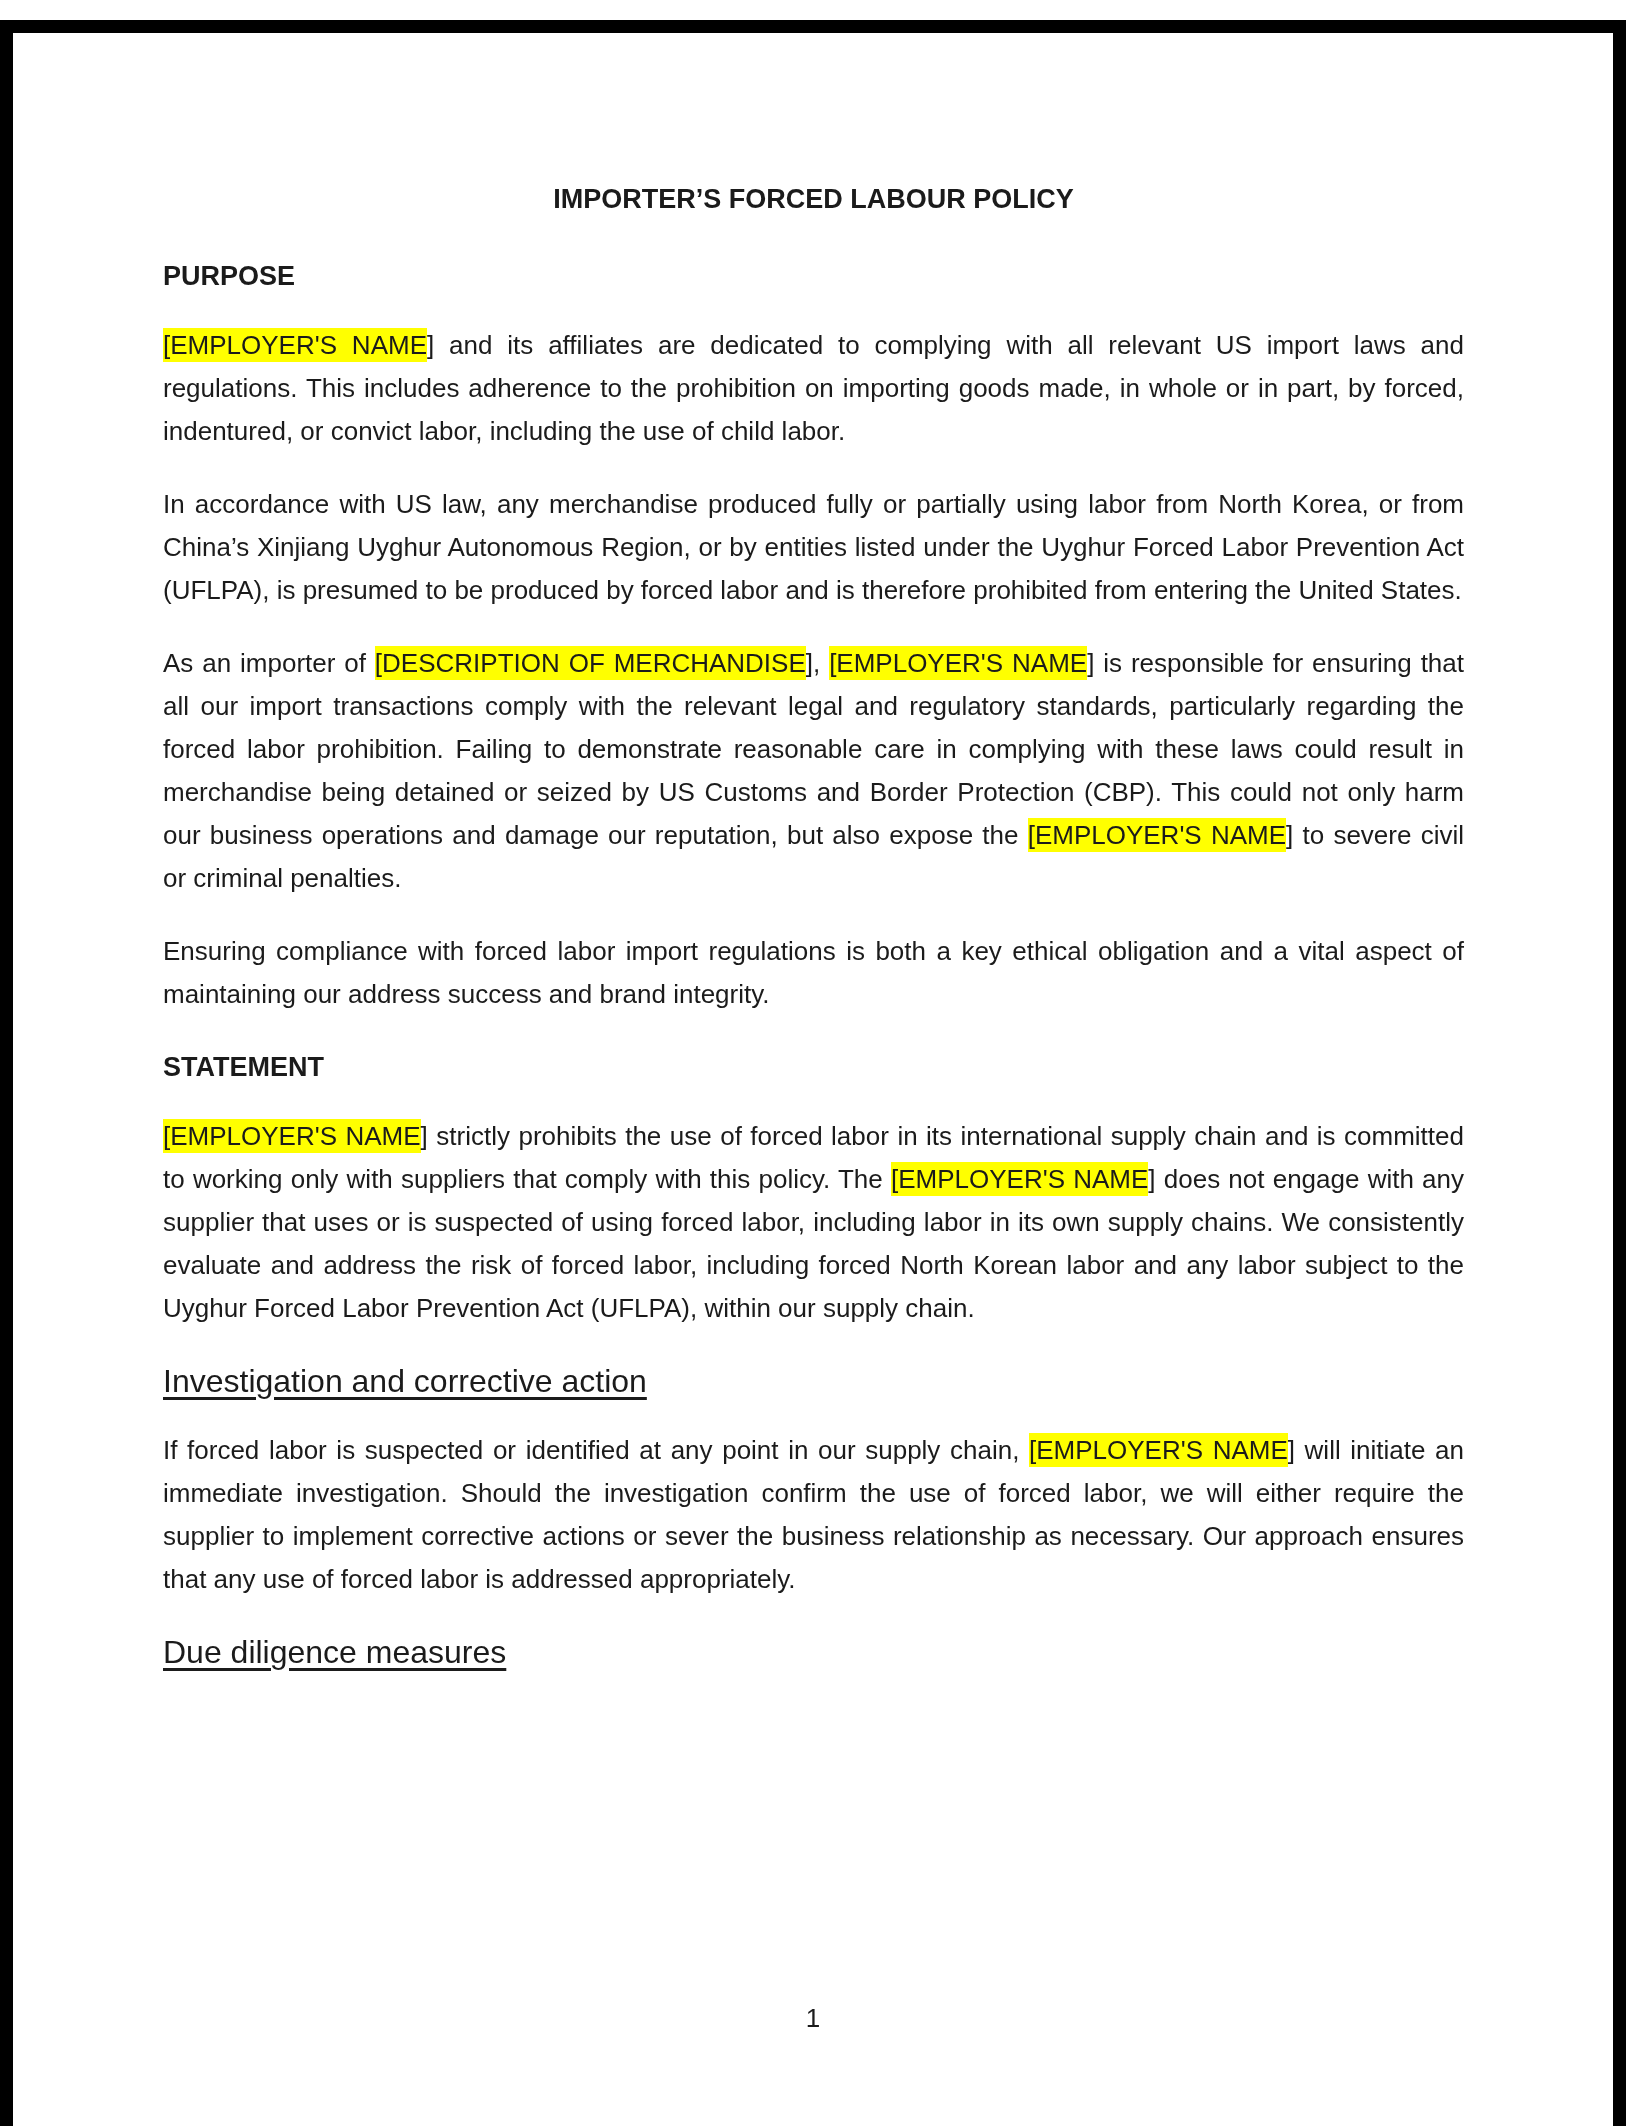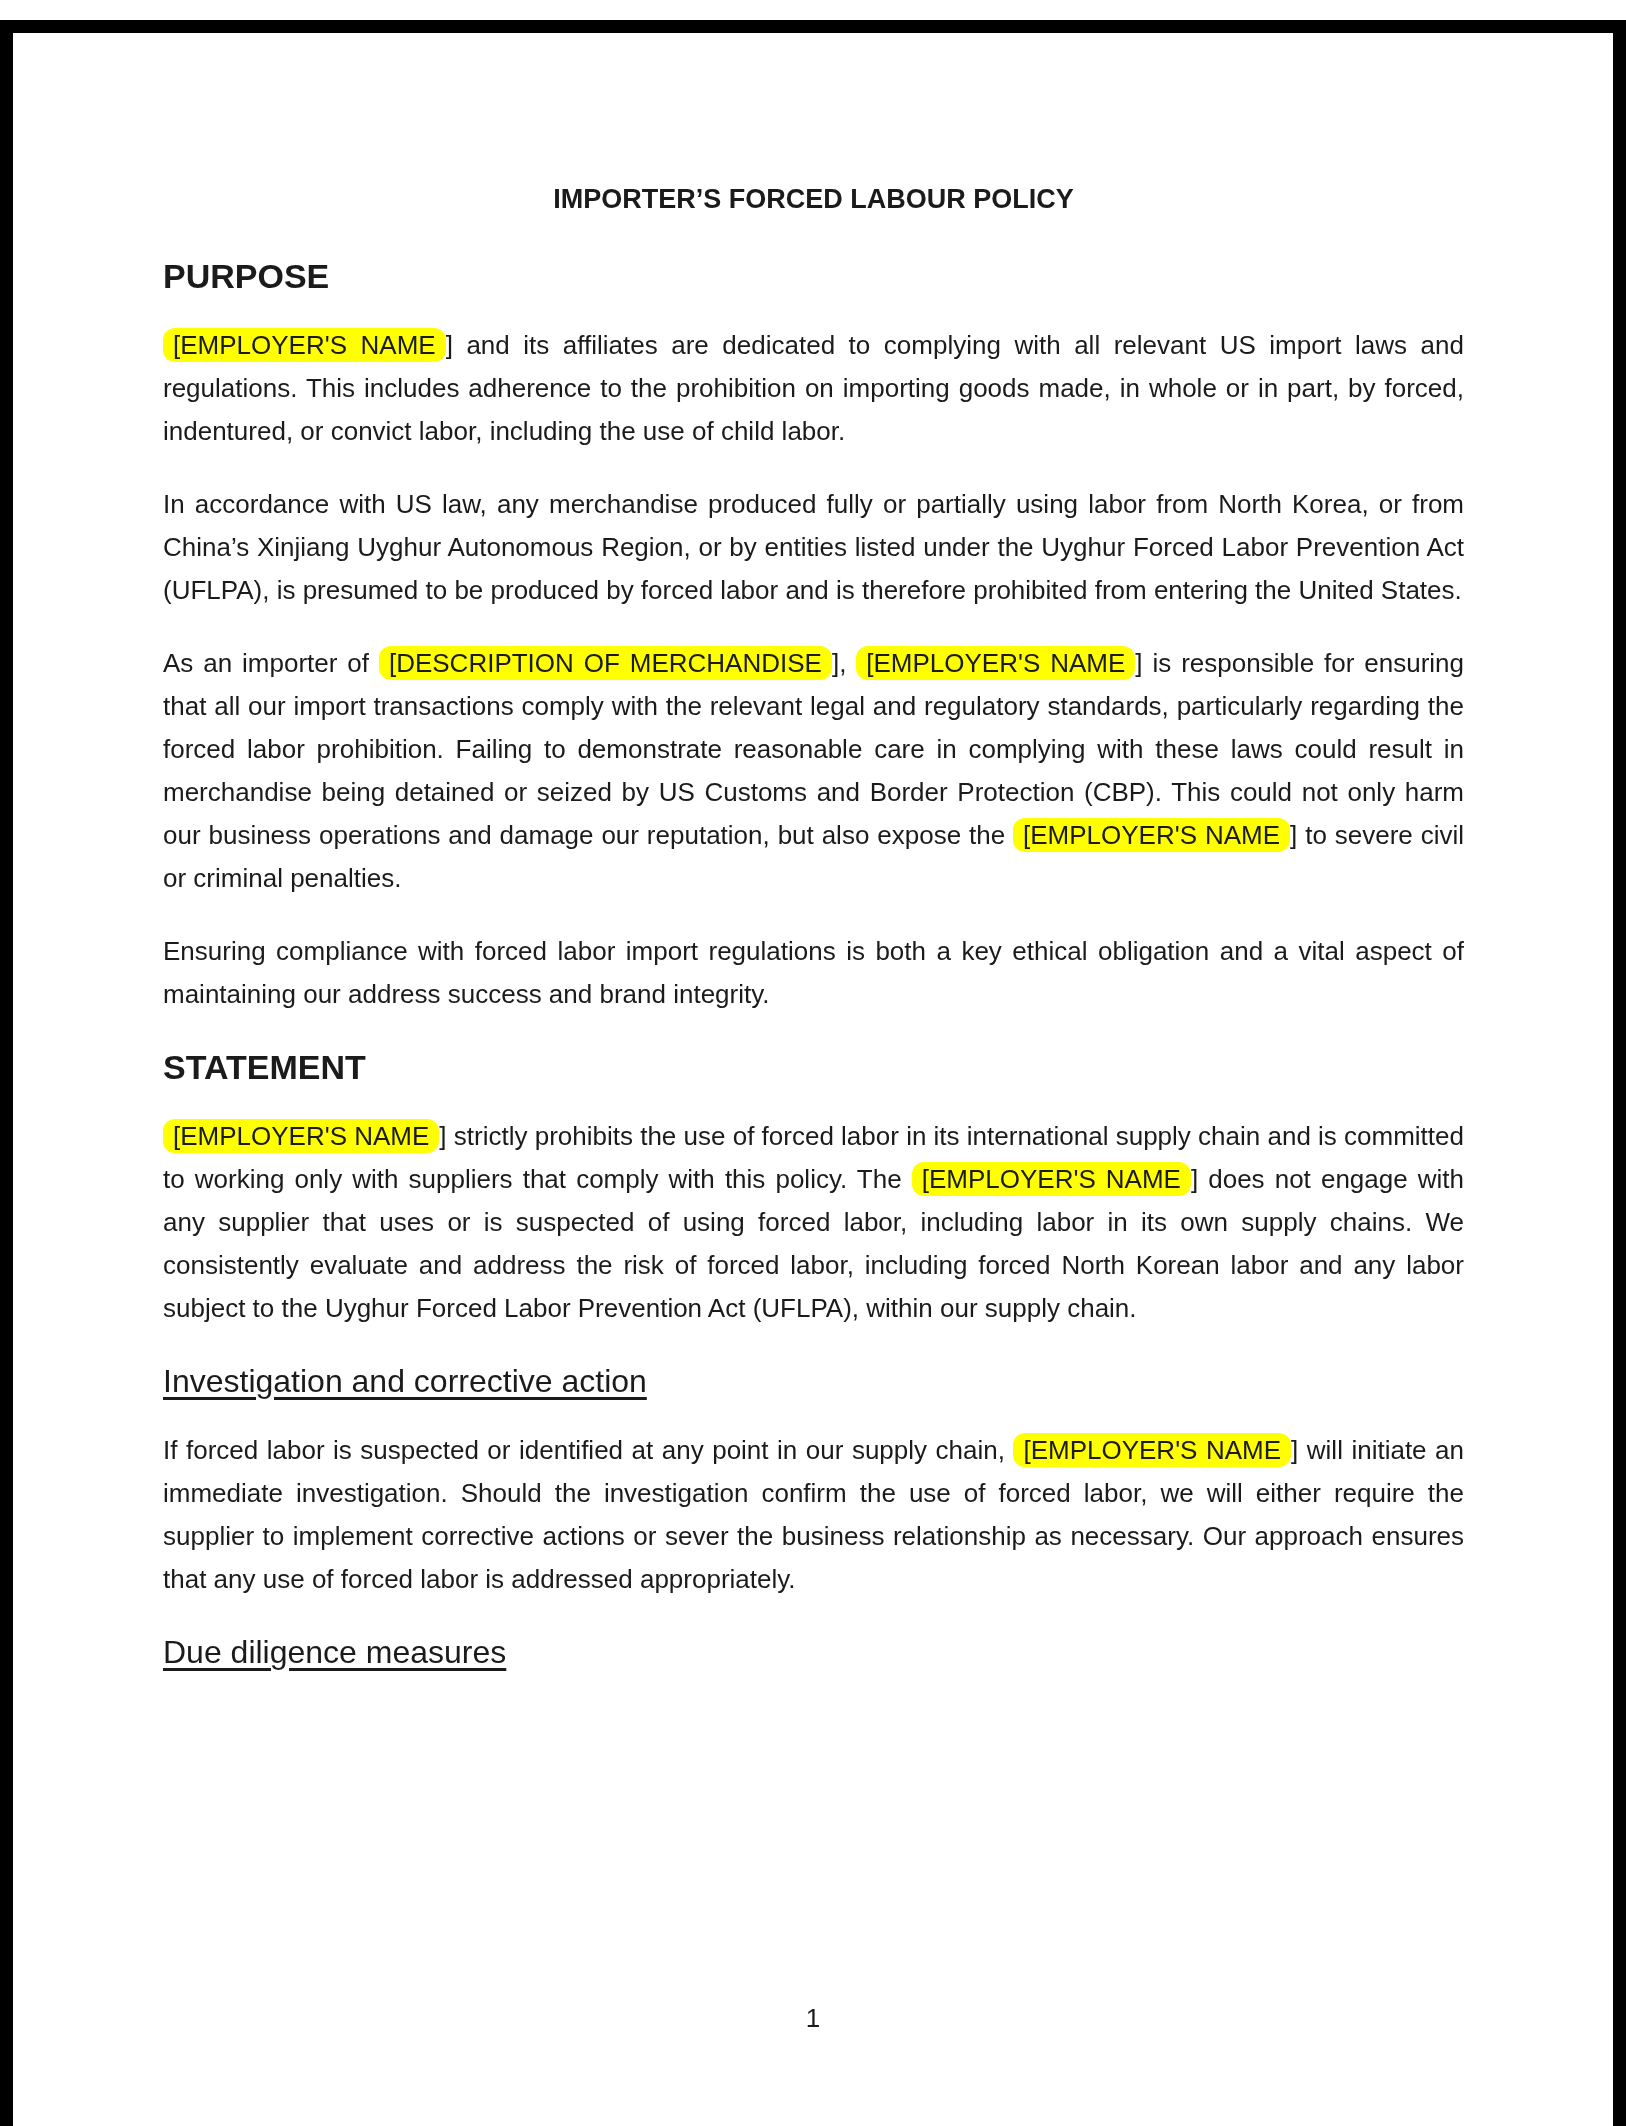--- a/index.html
+++ b/index.html
@@ -27,21 +27,21 @@
     padding: 145px 149px 0 150px;
   }
   .doc-title {
     font-size: 27px;
     line-height: 43px;
     font-weight: bold;
     text-align: center;
     margin: 0 0 34px 0;
   }
   .doc-heading {
-    font-size: 34px;
+    font-size: 27px;
     line-height: 43px;
     font-weight: bold;
     text-align: left;
     margin: 0 0 26px 0;
   }
   .doc-subheading {
     font-size: 32px;
     line-height: 43px;
     font-weight: normal;
     text-decoration: underline;
@@ -49,22 +49,21 @@
     margin: 0 0 26px 0;
   }
   .doc-paragraph {
     font-size: 26px;
     line-height: 43px;
     text-align: justify;
     margin: 0 0 30px 0;
   }
   .hl {
     background: var(--hl-color, #ffff00);
-    padding: 2px 10px;
-    border-radius: 12px;
+    padding: 2px 0;
   }
   .page-number {
     position: absolute;
     bottom: 100px;
     left: 0;
     width: 100%;
     text-align: center;
     font-size: 26px;
     line-height: 30px;
   }

